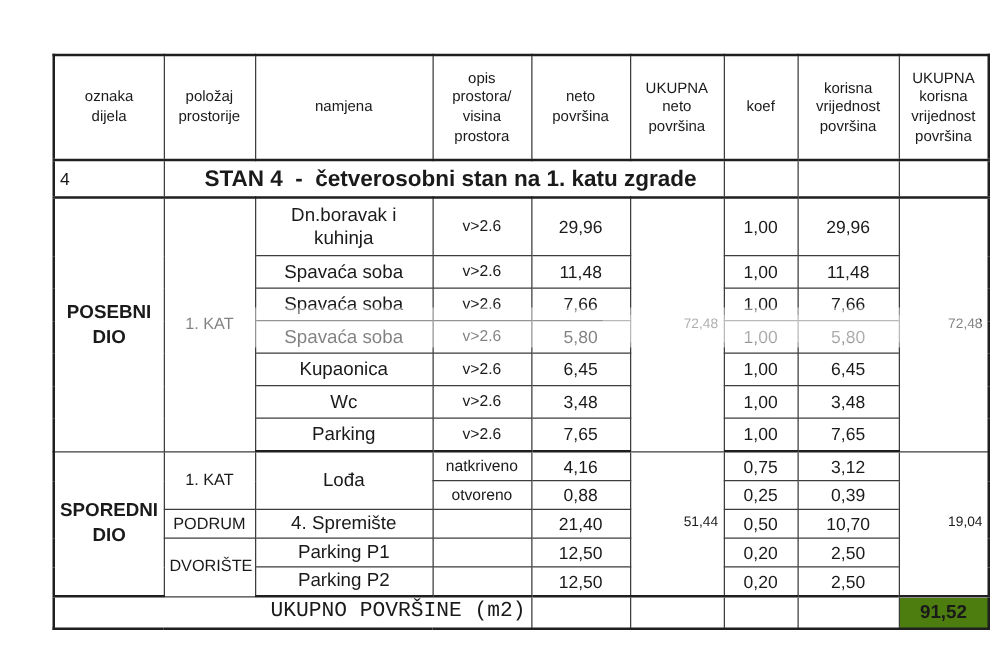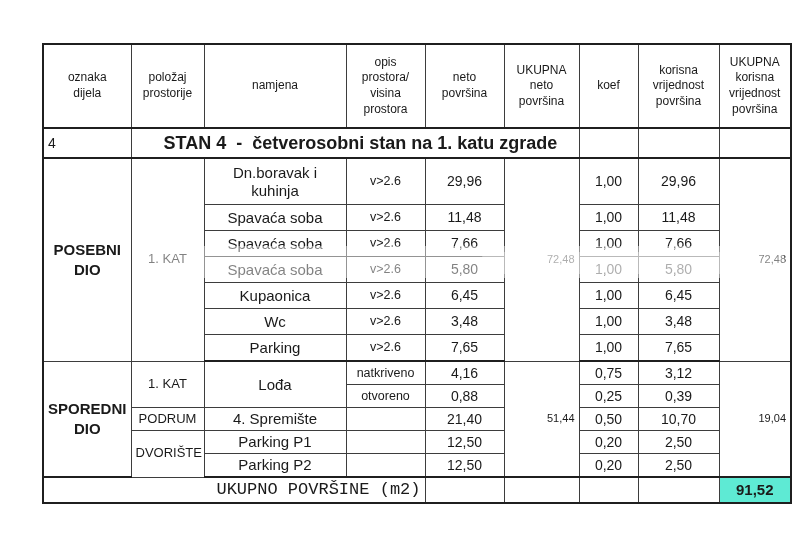--- a/index.html
+++ b/index.html
@@ -28,21 +28,21 @@
   .hdr{font-size:12px;text-align:center;white-space:pre-line;line-height:1.3;}
   .section{font-size:15px;font-weight:bold;text-align:center;white-space:pre-line;line-height:1.35;}
   .polozaj{font-size:13px;text-align:center;}
   .namjena{font-size:15px;text-align:center;line-height:1.2;}
   .opis{font-size:12.5px;text-align:center;}
   .num{font-size:14px;text-align:center;margin-top:24px;}
   .sum{font-size:11px;font-weight:normal;text-align:right;}
   .title-cell{font-size:18px;font-weight:bold;text-align:left;padding-left:32px;white-space:pre-wrap;}
   .oznaka-cell{font-size:14px;text-align:left;}
   .total-label{font-size:17px;text-align:right;font-family:Liberation Mono, monospace;}
-  .total-val{font-size:15px;font-weight:bold;text-align:center;background:#5eead4;}
+  .total-val{font-size:15px;font-weight:bold;text-align:center;background:#4d7c0f;}
   
   .bt2{border-top:2px solid #1f1f1f;}
   .bb2{border-bottom:2px solid #1f1f1f;}
   
   .watermark{
     position:absolute;left:140px;top:246px;width:645px;height:32px;
     background:rgba(255,255,255,0.45);border-radius:16px;
     pointer-events:none;
   }
   .watermark2{

